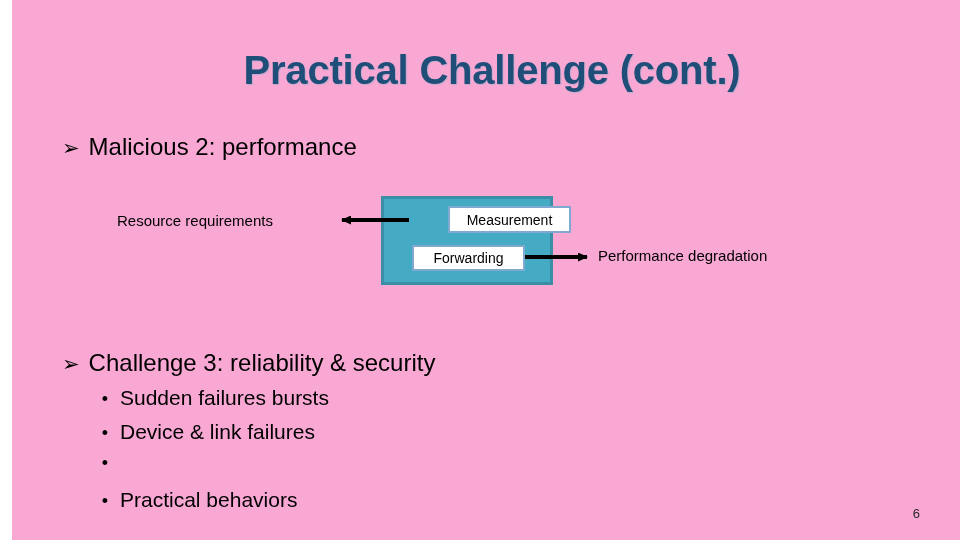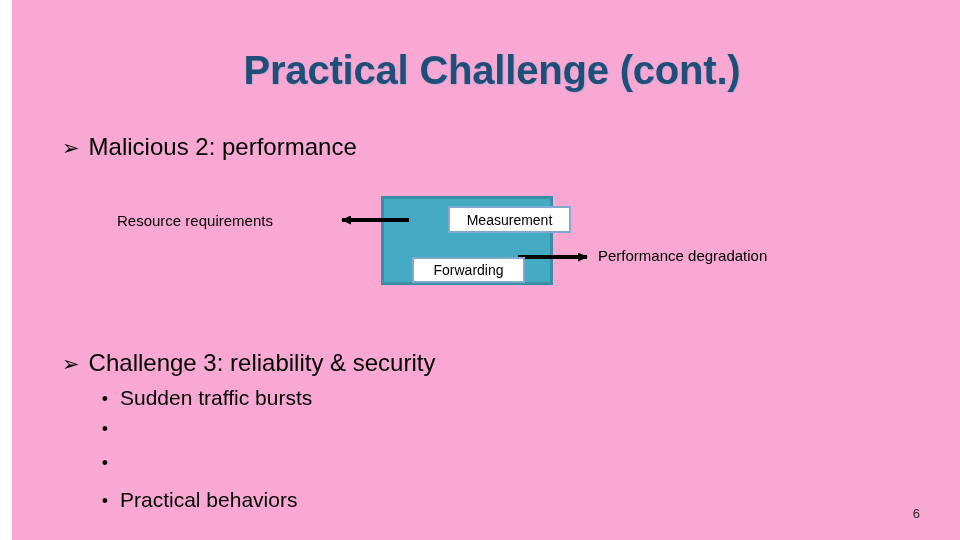--- a/index.html
+++ b/index.html
@@ -116,21 +116,20 @@
     top: 206px;
     width: 123px;
     height: 27px;
     margin-left: 40px;
   }
   #box-forwarding {
     left: 400px;
     top: 245px;
     width: 113px;
     height: 26px;
-    margin-top: 12px;
   }
 
   .diagram-label {
     position: absolute;
     font-size: 15px;
     color: #000000;
     white-space: nowrap;
     z-index: 4;
   }
   #label-resource { left: 105px; top: 212px; }
@@ -194,24 +193,25 @@
   </div>
 
   <div class="l1-bullet" id="challenge3">
     <span class="l1-marker">➢</span>
     <span class="l1-text">Challenge 3: reliability &amp; security</span>
   </div>
 
   <div id="sub-list">
     <div class="l2-bullet">
       <span class="l2-marker">•</span>
-      <span class="l2-text">Sudden traffic bursts</span>
-    </div>
-    <div class="l2-bullet">
-      <span class="l2-marker">•</span>
+      <span class="l2-text">Sudden failures bursts</span>
+    </div>
+    <div class="l2-bullet">
+      <span class="l2-marker">•</span>
+      <span class="l2-text">Device &amp; link failures</span>
     </div>
     <div class="l2-bullet">
       <span class="l2-marker">•</span>
     </div>
     <div class="l2-bullet">
       <span class="l2-marker">•</span>
       <span class="l2-text">Practical behaviors</span>
     </div>
   </div>
 

